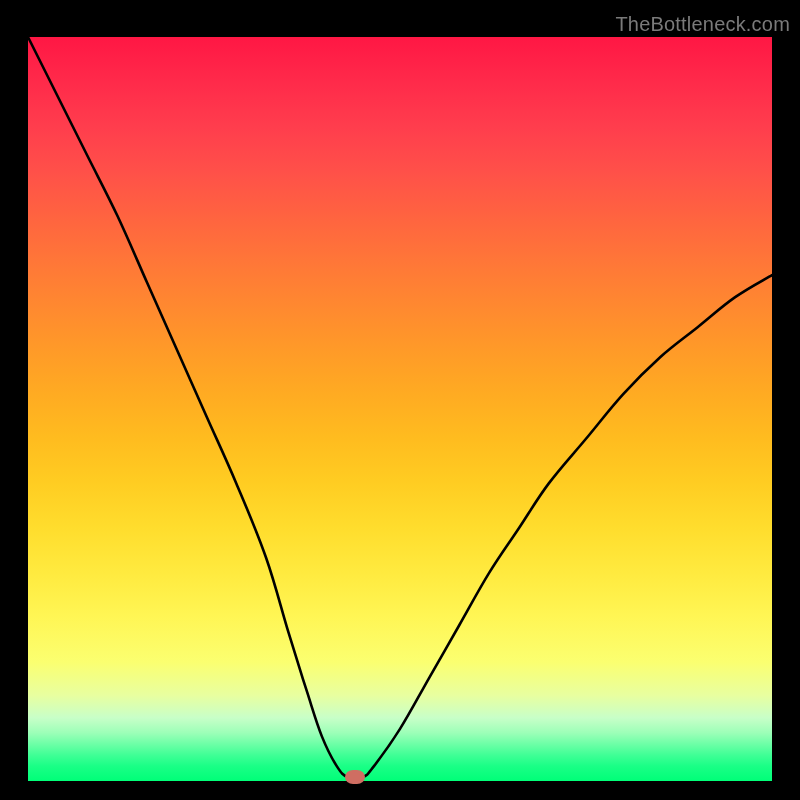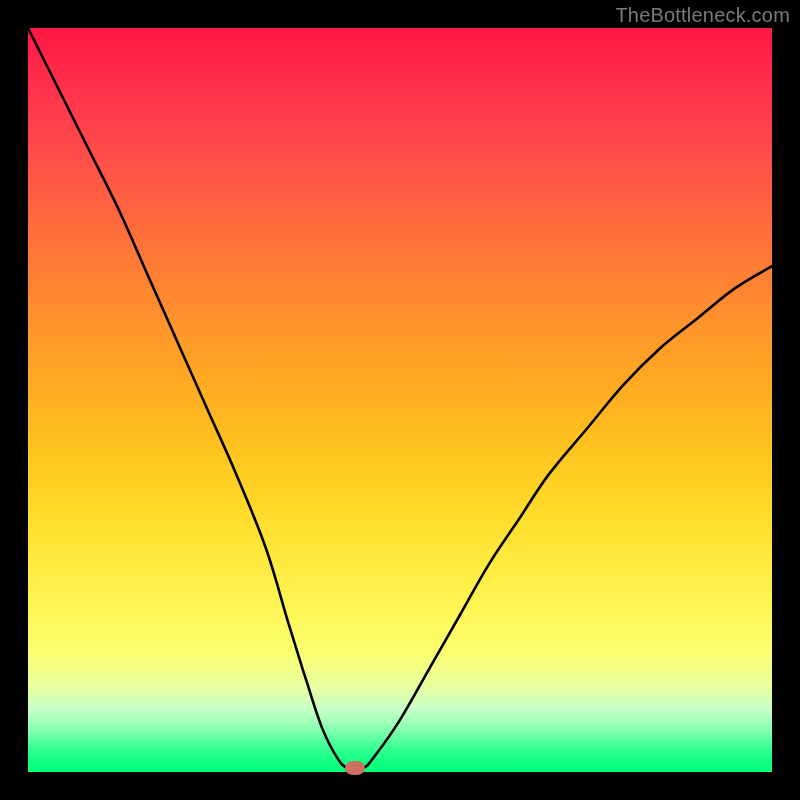--- a/index.html
+++ b/index.html
@@ -9,20 +9,21 @@
     height: 800px;
     background: #000;
     overflow: hidden;
     font-family: Arial, Helvetica, sans-serif;
   }
   .frame {
     position: relative;
     width: 800px;
     height: 568px;
     background: #000;
+    margin-top: 9px;
   }
   .plot {
     position: absolute;
     left: 28px;
     top: 28px;
     width: 744px;
     height: 744px;
     
     background: linear-gradient(to bottom,
       #ff1744 0%,

